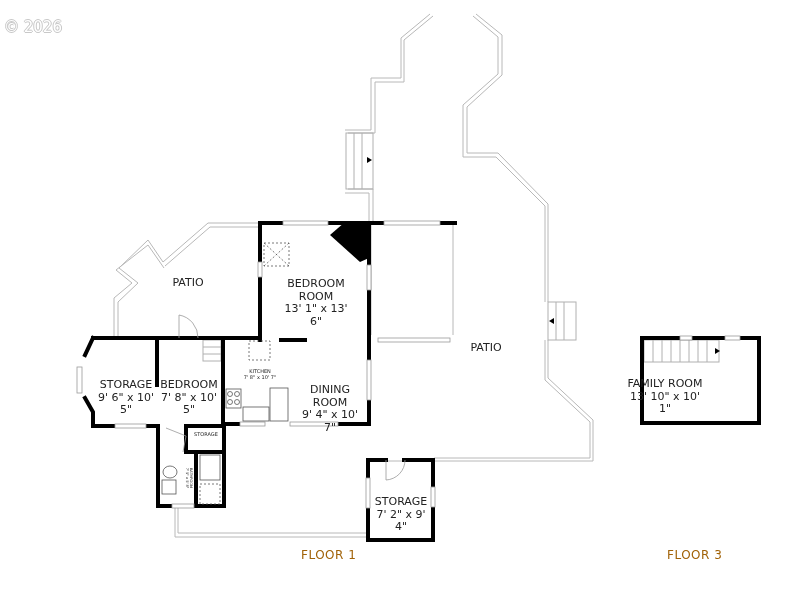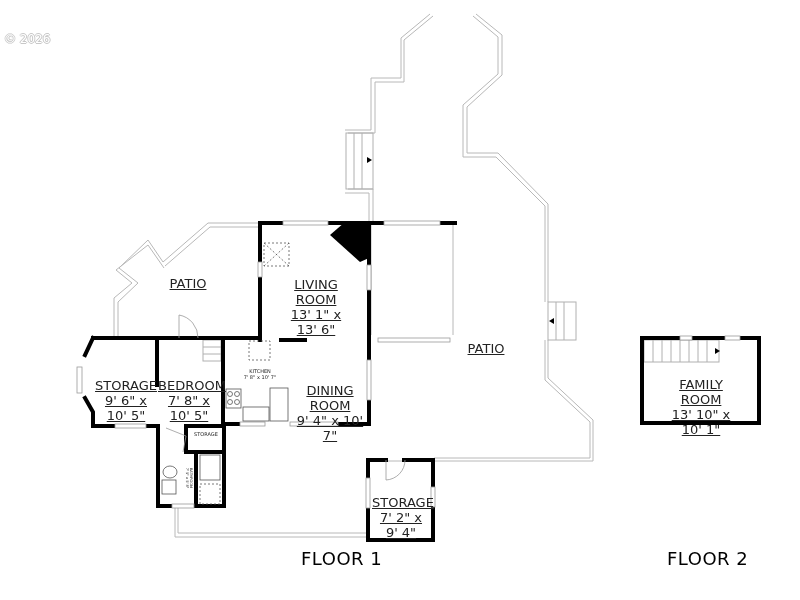--- a/index.html
+++ b/index.html
@@ -1,26 +1,26 @@
 <!DOCTYPE html>
 <html><head>
 <meta charset="utf-8">
 <style>
   html, body { margin: 0; padding: 0; background: #ffffff; }
   body { width: 800px; height: 600px; position: relative; overflow: hidden; font-family: "DejaVu Sans", sans-serif; }
   #plan { position: absolute; left: 0; top: 0; width: 800px; height: 600px; }
-  .copyright { position: absolute; left: 4px; top: 32px; font-size: 12px; color: #ffffff; letter-spacing: 0px;
+  .copyright { position: absolute; left: 4px; top: 18px; font-size: 15px; color: #ffffff; letter-spacing: 0px;
     text-shadow: -1px 0 #c8c8c8, 1px 0 #c8c8c8, 0 -1px #c8c8c8, 0 1px #c8c8c8; }
   .room-label { position: absolute; text-align: center; color: #222; line-height: 1.15; }
   .room-label .name { display: block; }
   .room-label .dim { display: block; }
-  .lbl-md { font-size: 13px; text-decoration: underline; }
+  .lbl-md { font-size: 11px; }
   .lbl-sm { font-size: 5px; }
   .lbl-xs { font-size: 3.5px; }
-  .floor-label { position: absolute; font-size: 18px; color: #000000; letter-spacing: 0.5px; }
+  .floor-label { position: absolute; font-size: 12px; color: #a16207; letter-spacing: 0.5px; }
   .vert { transform: rotate(90deg); transform-origin: center; }
 </style>
 </head>
 <body>
 
 <svg id="plan" viewBox="0 0 800 600" xmlns="http://www.w3.org/2000/svg">
 
   <g fill="none" stroke="#b8b8b8" stroke-width="1">
     <path d="M430,14 L401,38 L401,78 L371,78 L371,130 L345,130 M345,193 L369,193 L369,222"></path>
     <path d="M433,16 L404,40 L404,82 L375,82 L375,133 L348,133 M348,189 L373,189 L373,222"></path>
@@ -131,21 +131,21 @@
   </g>
 </svg>
 
 <div class="copyright">© 2026</div>
 
 <div class="room-label lbl-md" style="left:168px;top:277px;width:40px;">
   <span class="name">PATIO</span>
 </div>
 
 <div class="room-label lbl-md" style="left:280px;top:278px;width:72px;">
-  <span class="name">LIVING ROOM</span>
+  <span class="name">BEDROOM ROOM</span>
   <span class="dim">13' 1" x 13' 6"</span>
 </div>
 
 <div class="room-label lbl-md" style="left:466px;top:342px;width:40px;">
   <span class="name">PATIO</span>
 </div>
 
 <div class="room-label lbl-md" style="left:94px;top:379px;width:64px;">
   <span class="name">STORAGE</span>
   <span class="dim">9' 6" x 10' 5"</span>
@@ -173,19 +173,19 @@
 <div class="room-label lbl-xs vert" style="left:172px;top:474px;width:34px;">
   <span class="name">BATHROOM</span>
   <span class="dim">7' 5" x 5' 8"</span>
 </div>
 
 <div class="room-label lbl-md" style="left:372px;top:496px;width:58px;">
   <span class="name">STORAGE</span>
   <span class="dim">7' 2" x 9' 4"</span>
 </div>
 
-<div class="room-label lbl-md" style="left:660px;top:378px;width:82px;text-align:center;">
+<div class="room-label lbl-md" style="left:624px;top:378px;width:82px;text-align:center;">
   <span class="name">FAMILY ROOM</span>
   <span class="dim">13' 10" x 10' 1"</span>
 </div>
 
 <div class="floor-label" style="left:301px;top:548px;">FLOOR 1</div>
-<div class="floor-label" style="left:667px;top:548px;">FLOOR 2</div>
+<div class="floor-label" style="left:667px;top:548px;">FLOOR 3</div>
 
 </body></html>

